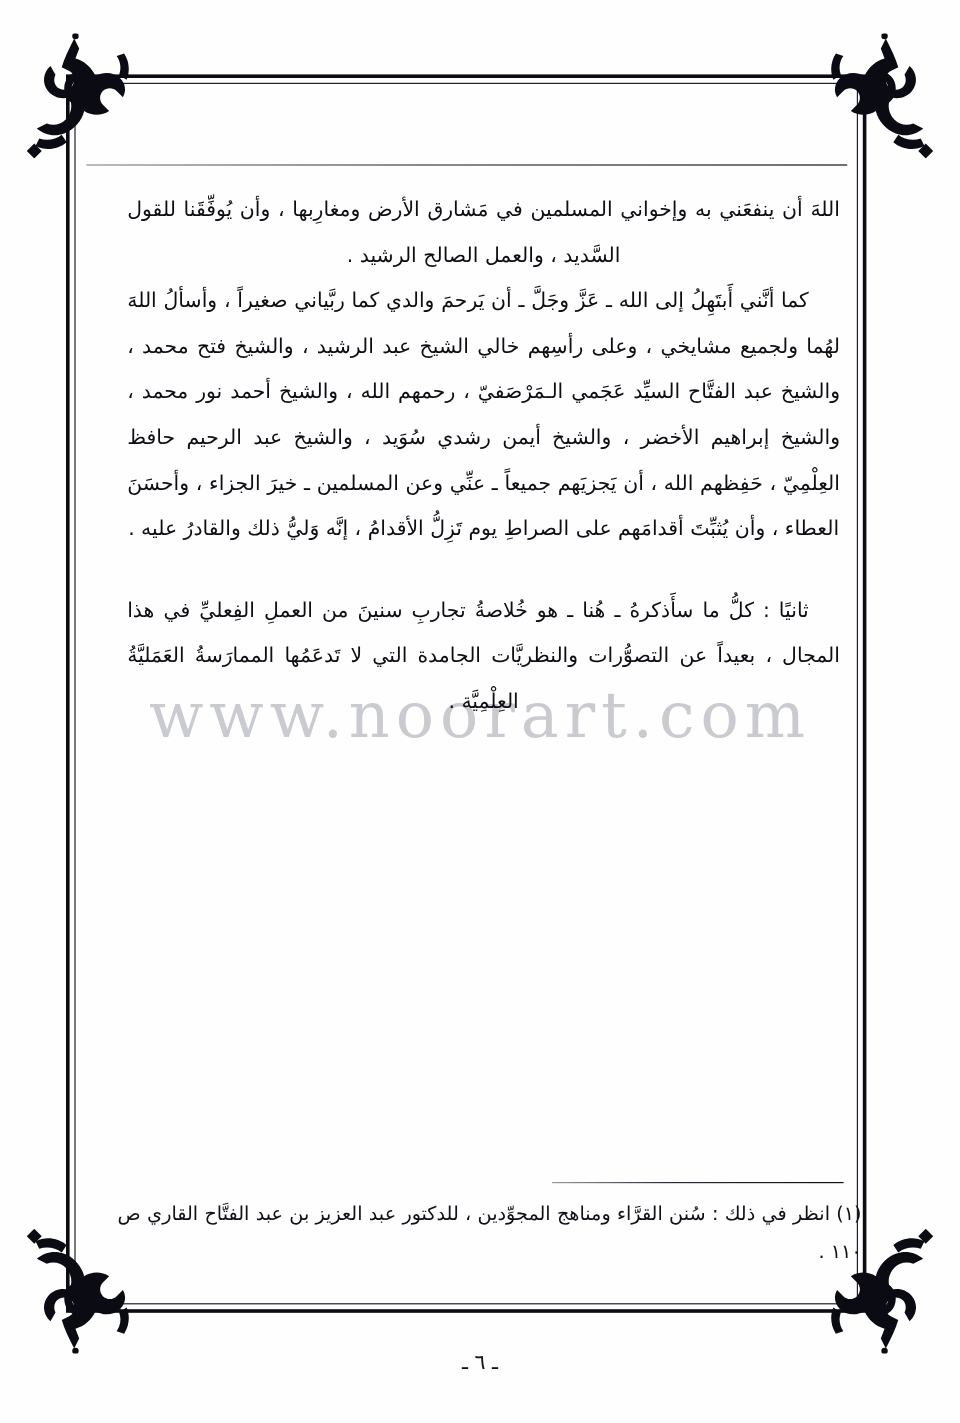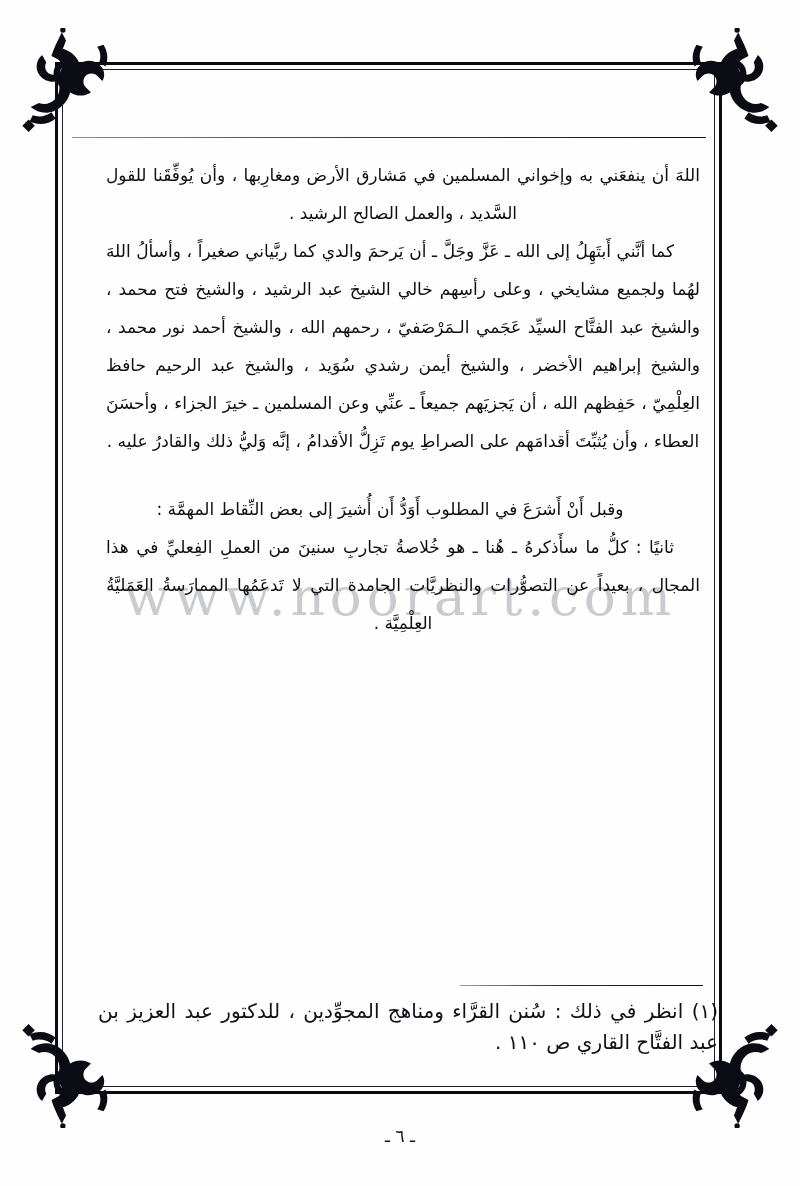--- a/index.html
+++ b/index.html
@@ -123,21 +123,21 @@
     background: linear-gradient(to left, #0e0e16 0%, #2b2b38 60%, #9a9aa4 100%);
   }
   .footnote {
     position: absolute;
     right: 82px;
     top: 996px;
     width: 620px;
     direction: rtl;
     text-align: justify;
     text-align-last: right;
-    font-size: 20px;
+    font-size: 16px;
     line-height: 31px;
     color: #101018;
   }
 
   
   .folio {
     position: absolute;
     left: 0;
     top: 1126px;
     width: 800px;
@@ -230,21 +230,20 @@
   <div class="header-rule"></div>
 
   <div class="body-col">
 
     <p class="para first end-center">اللهَ أن ينفعَني به وإخواني المسلمين في مَشارق الأرض ومغارِبها ، وأن يُوفِّقَنا للقول السَّديد ، والعمل الصالح الرشيد .</p>
 
     <p class="para end-center">كما أنَّني أَبتَهِلُ إلى الله ـ عَزَّ وجَلَّ ـ أن يَرحمَ والدي كما ربَّياني صغيراً ، وأسألُ اللهَ لهُما ولجميع مشايخي ، وعلى رأسِهم خالي الشيخ عبد الرشيد ، والشيخ فتح محمد ، والشيخ عبد الفتَّاح السيِّد عَجَمي الـمَرْصَفيّ ، رحمهم الله ، والشيخ أحمد نور محمد ، والشيخ إبراهيم الأخضر ، والشيخ أيمن رشدي سُوَيد ، والشيخ عبد الرحيم حافظ العِلْمِيّ ، حَفِظهم الله ، أن يَجزيَهم جميعاً ـ عنِّي وعن المسلمين ـ خيرَ الجزاء ، وأحسَنَ العطاء ، وأن يُثبِّتَ أقدامَهم على الصراطِ يوم تَزِلُّ الأقدامُ ، إنَّه وَليُّ ذلك والقادرُ عليه .</p>
 
     <div class="para-gap"></div>
 
-    <p class="para end-center">وقبل أَنْ أَشرَعَ في المطلوب أَوَدُّ أَن أُشيرَ إلى بعض النِّقاط المهمَّة :</p>
 
 
     <p class="para end-center">ثانيًا : كلُّ ما سأَذكرهُ ـ هُنا ـ هو خُلاصةُ تجاربِ سنينَ من العملِ الفِعليِّ في هذا المجال ، بعيداً عن التصوُّرات والنظريَّات الجامدة التي لا تَدعَمُها الممارَسةُ العَمَليَّةُ العِلْمِيَّة .</p>
   </div>
 
   <div class="fn-rule"></div>
   <div class="footnote"><span>(١)</span> <span>انظر في ذلك : سُنن القرَّاء ومناهج المجوِّدين ، للدكتور عبد العزيز بن عبد الفتَّاح القاري ص ١١٠ .</span></div>
 
   <div class="folio">ـ ٦ ـ</div>
 

